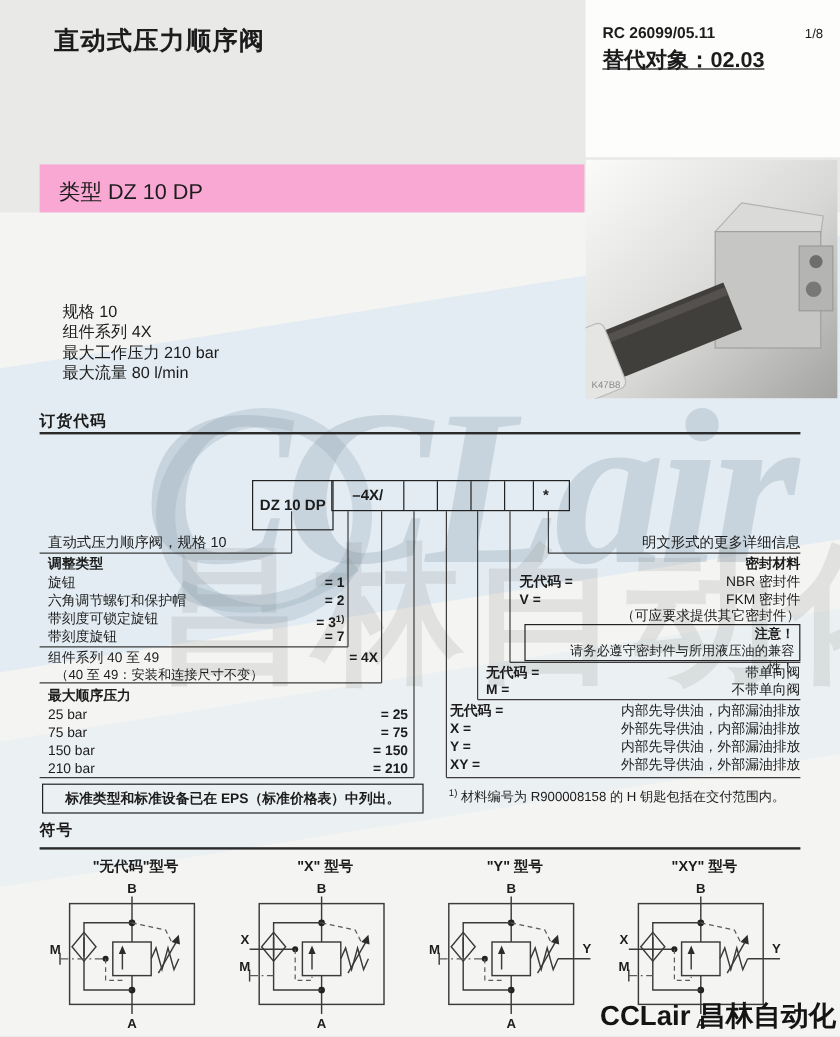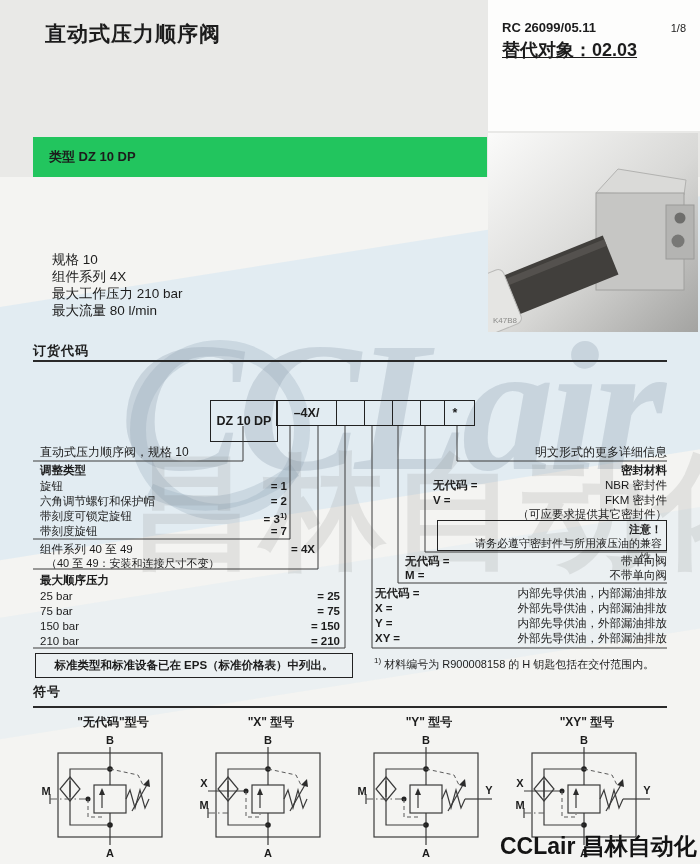--- a/index.html
+++ b/index.html
@@ -15,22 +15,22 @@
   .wm-cn{left:130px;top:430px;font-size:125px;font-weight:700;color:rgba(110,110,110,0.14);white-space:nowrap;letter-spacing:6px;}
   .wm-swirl{left:110px;top:320px;}
   
   .title{position:absolute;left:45px;top:20px;font-size:21px;font-weight:700;letter-spacing:1px;}
   .infobox{position:absolute;left:488px;top:0;width:212px;height:131px;background:#fdfdfc;box-sizing:border-box;padding:20px 14px 0 14px;}
   .infobox .r1{display:flex;justify-content:space-between;align-items:baseline;}
   .doc-number{font-size:13px;font-weight:700;}
   .page-number{font-size:11px;}
   .replaces{font-size:18px;font-weight:700;margin-top:3px;text-decoration:underline;}
   
-  .type-band{position:absolute;left:33px;top:137px;width:454px;height:40px;background:#22c55e;
-             box-sizing:border-box;padding:11px 0 0 16px;font-size:13px;font-weight:700;}
+  .type-band{position:absolute;left:33px;top:137px;width:454px;height:40px;background:#f9a8d4;
+             box-sizing:border-box;padding:11px 0 0 16px;font-size:18px;font-weight:400;}
   .specs{position:absolute;left:52px;top:251px;font-size:13.5px;line-height:17px;}
   .photo{position:absolute;left:488px;top:133px;width:210px;height:199px;}
   .photo-caption{position:absolute;left:493px;top:316px;font-size:8px;color:#8a8a88;}
   
   .sec-head{position:absolute;font-size:13px;font-weight:700;letter-spacing:1px;}
   .rule{position:absolute;height:2px;background:#2a2a2a;}
   
   .cbox{position:absolute;top:400px;height:42px;box-sizing:border-box;border:1.6px solid #222;
         display:flex;align-items:center;justify-content:center;font-size:12.5px;font-weight:700;background:transparent;}
   .cells{position:absolute;top:400px;left:276px;width:199px;height:26px;box-sizing:border-box;border:1.6px solid #222;display:flex;}

